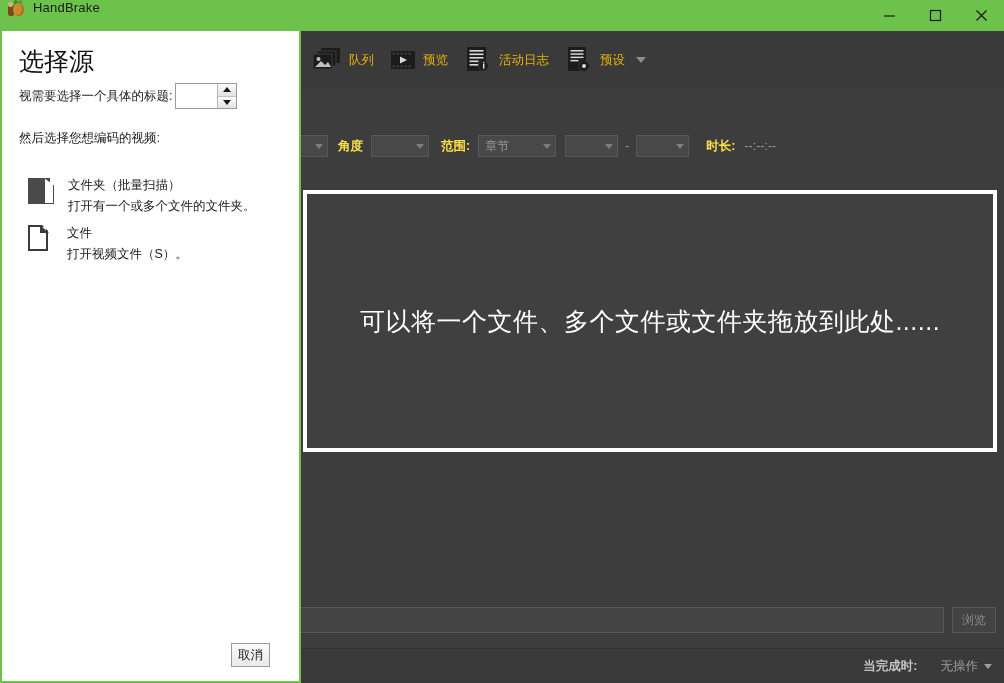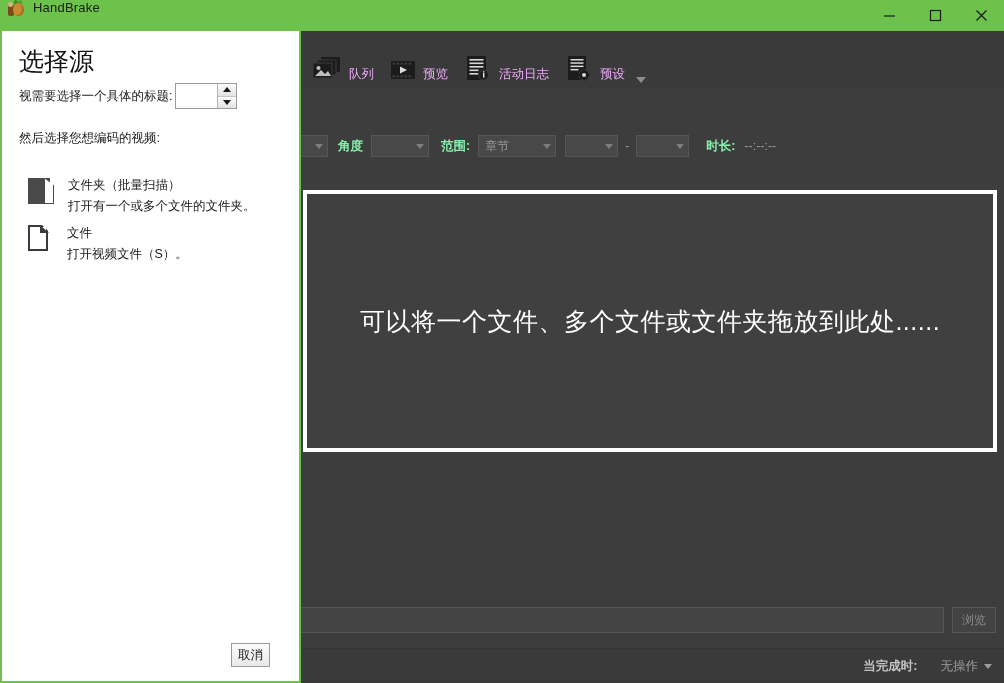--- a/index.html
+++ b/index.html
@@ -98,25 +98,25 @@
     left: 0; top: 31px;
     width: 1004px;
     height: 58px;
     background: #3a3a3a;
     display: flex;
     align-items: center;
     border-bottom: 1px solid #333;
   }
   .tool-item {
     display: flex;
-    align-items: flex-end;
+    align-items: center;
     gap: 7px;
     height: 46px;
     padding: 0 8px;
-    color: #f0abfc;
+    color: #eab308;
     font-size: 12.5px;
     white-space: nowrap;
   }
   .tool-sep {
     width: 1px;
     height: 30px;
     background: #535353;
     margin: 0 6px;
   }
   .ic { display: block; }
@@ -160,21 +160,21 @@
     box-sizing: border-box;
   }
   .combo .ctext { flex: 1; overflow: hidden; white-space: nowrap; }
   .combo .carr {
     width: 0; height: 0;
     border-left: 4px solid transparent;
     border-right: 4px solid transparent;
     border-top: 5px solid #7e7e7e;
     margin-left: 5px;
   }
-  .lbl { color: #86efac; font-size: 12.5px; font-weight: bold; }
+  .lbl { color: #fde047; font-size: 12.5px; font-weight: bold; }
 
   
   .tabrow {
     position: absolute;
     left: 0; top: 166px;
     width: 1004px;
     height: 28px;
     display: flex;
     align-items: center;
   }

